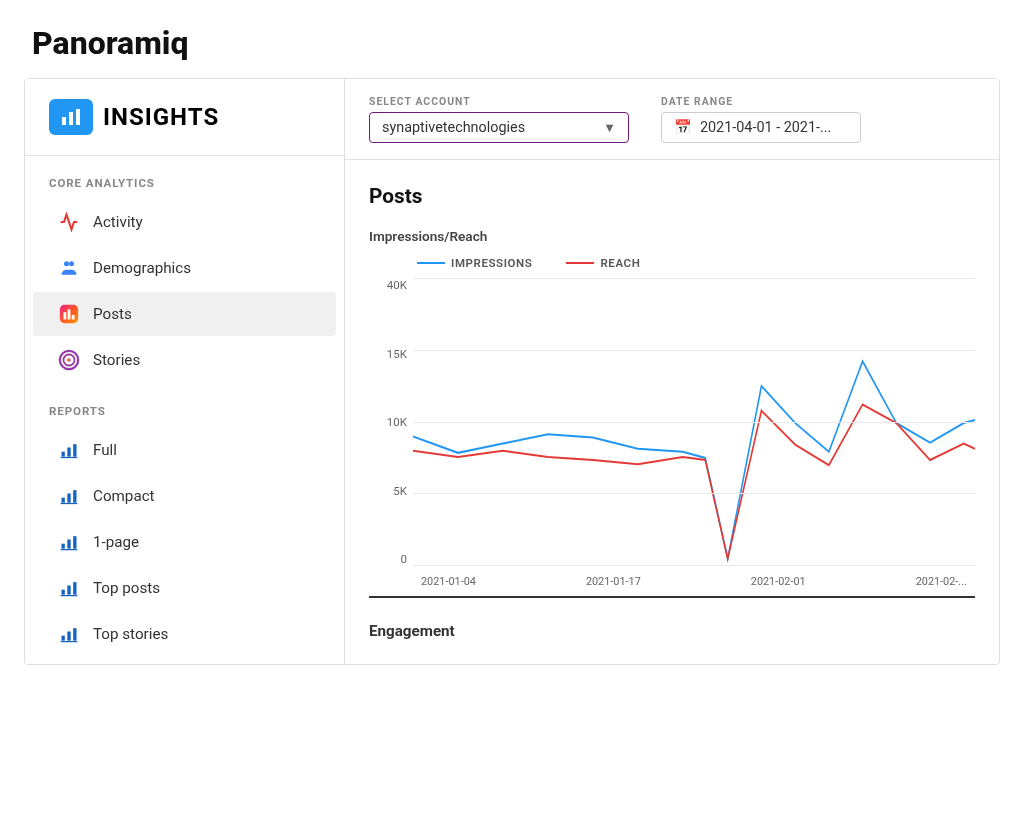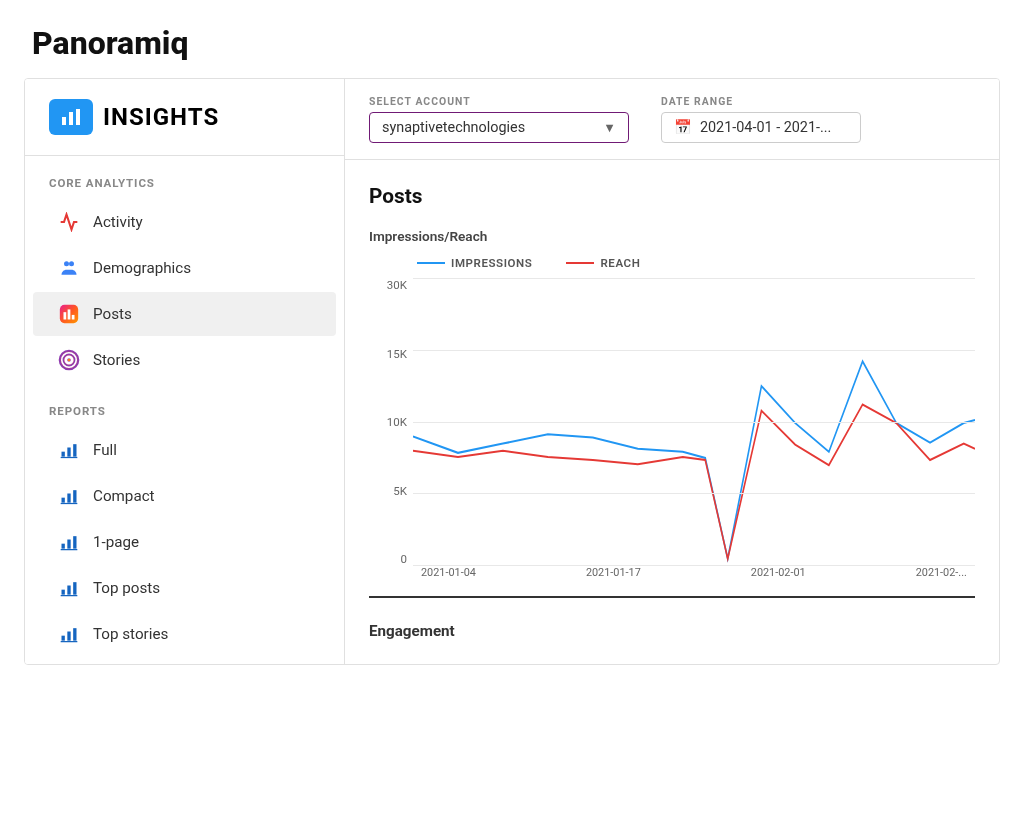--- a/index.html
+++ b/index.html
@@ -265,21 +265,21 @@
       background: #e8e8e8;
     }
 
     .chart-x-labels {
       position: absolute;
       left: 44px;
       right: 0;
       bottom: 0;
       height: 30px;
       display: flex;
-      align-items: flex-start;
+      align-items: center;
       justify-content: space-between;
       font-size: 0.68rem;
       color: #666;
       padding: 0 8px;
     }
 
     .engagement-title {
       font-size: 0.95rem;
       font-weight: 700;
       color: #333;
@@ -463,21 +463,21 @@
           </div>
           <div class="legend-item">
             <div class="legend-line" style="background:#e53935;"></div>
             <span>REACH</span>
           </div>
         </div>
 
         <div class="chart-container">
 
           <div class="chart-y-axis">
-            <span>30K</span>
+            <span>40K</span>
             <span>15K</span>
             <span>10K</span>
             <span>5K</span>
             <span>0</span>
           </div>
 
           <div class="chart-area">
             
             <div class="chart-grid-lines">
               <div class="chart-grid-line"></div>

